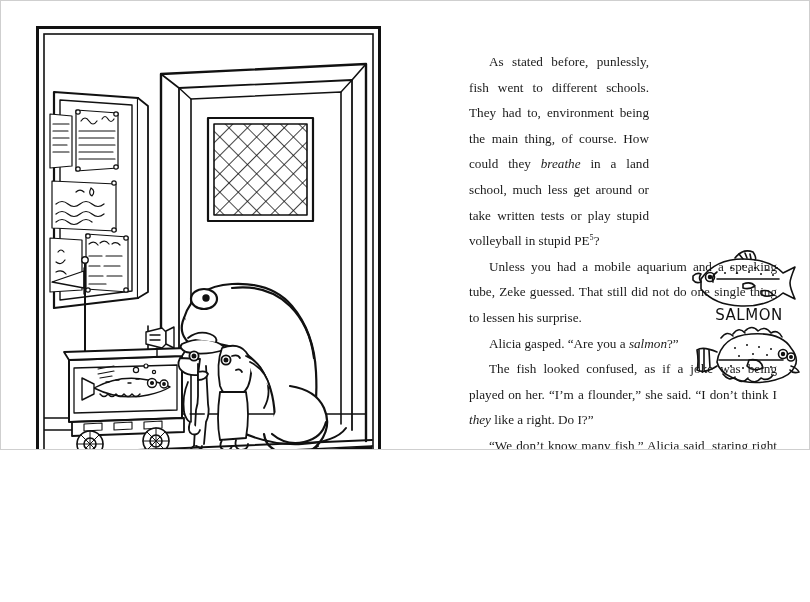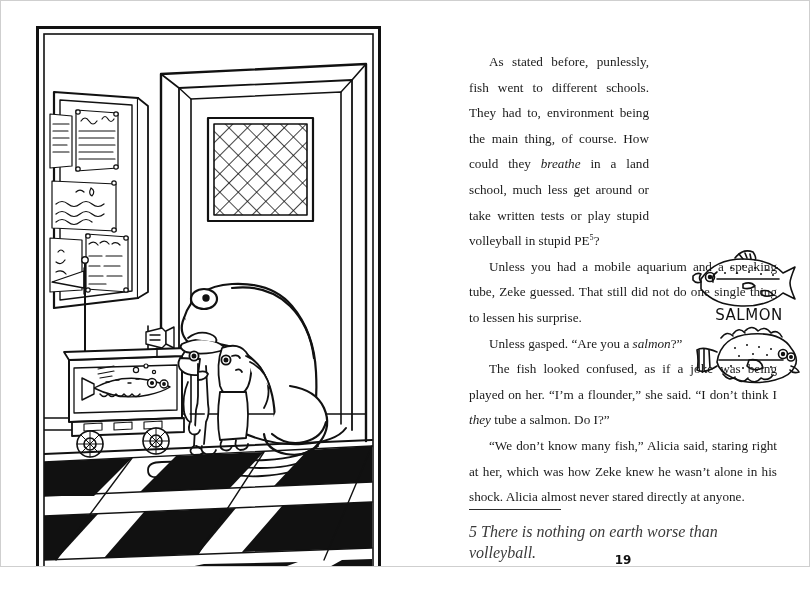--- a/index.html
+++ b/index.html
@@ -6,21 +6,21 @@
     margin: 0;
     padding: 0;
     background: #ffffff;
   }
   body {
     font-family: "Liberation Serif", serif;
   }
   .page {
     position: relative;
     width: 810px;
-    height: 567px;
+    height: 450px;
     background: #ffffff;
     box-sizing: border-box;
     border: 1px solid #cfcfcf;
     overflow: hidden;
   }
 
   
   .illustration-pane {
     position: absolute;
     left: 35px;
@@ -316,22 +316,22 @@
         <path d="M8 428 L336 414" stroke="#111" stroke-width="2"></path>
       </g>
     </svg>
   </div>
 
   <div class="text-pane">
     <div class="fish-float"></div>
     <div class="body-copy" id="body-copy">
         <p><span>As stated before, punlessly, fish went to different schools. They had to, environment being the main thing, of course. How could they </span><em>breathe</em><span> in a land school, much less get around or take written tests or play stupid volleyball in stupid PE</span><sup>5</sup><span>?</span></p>
         <p><span>Unless you had a mobile aquarium and a speaking tube, Zeke guessed. That still did not do one single thing to lessen his surprise.</span></p>
-        <p><span>Unless gasped. “Are you a </span><em>salmon</em><span>?”</span></p>
-        <p><span>The fish looked confused, as if a joke was being played on her. “I’m a flounder,” she said. “I don’t think I </span><em>they</em><span> tube a salmon. Do I?”</span></p>
+        <p><span>Alicia gasped. “Are you a </span><em>salmon</em><span>?”</span></p>
+        <p><span>The fish looked confused, as if a joke was being played on her. “I’m a flounder,” she said. “I don’t think I </span><em>they</em><span> like a right. Do I?”</span></p>
         <p><span>“We don’t know many fish,” Alicia said, staring right at her, which was how Zeke knew he wasn’t alone in his shock. Alicia almost never stared directly at anyone.</span></p>
       </div>
   </div>
 
   <div class="fish-figures">
 
     <div class="fish-fig">
       <svg width="118" height="62" viewBox="0 0 118 62" xmlns="http://www.w3.org/2000/svg">
         <g fill="none" stroke="#111" stroke-width="1.6" stroke-linejoin="round" stroke-linecap="round">
           <path d="M14 33 q14 -20 42 -20 q26 0 40 14 l12 -6 q-5 12 -5 16 q0 5 5 16 l-12 -6 q-16 14 -42 13 q-27 -1 -40 -17 Z"></path>

